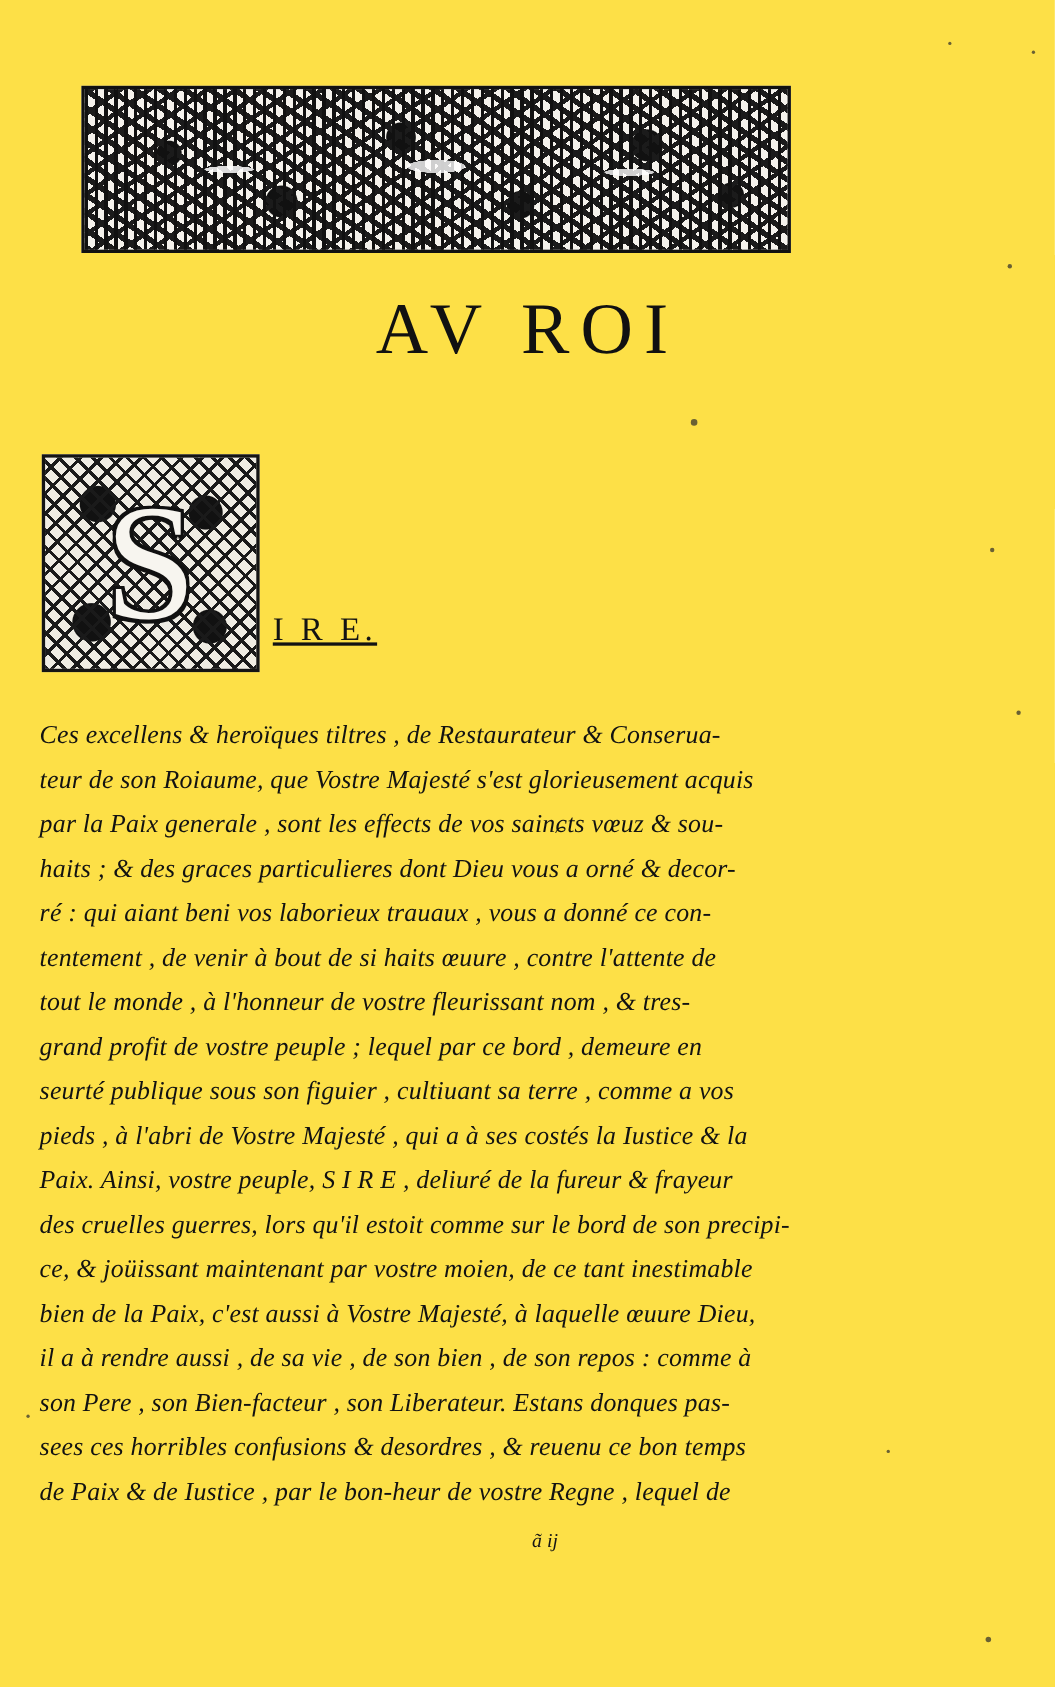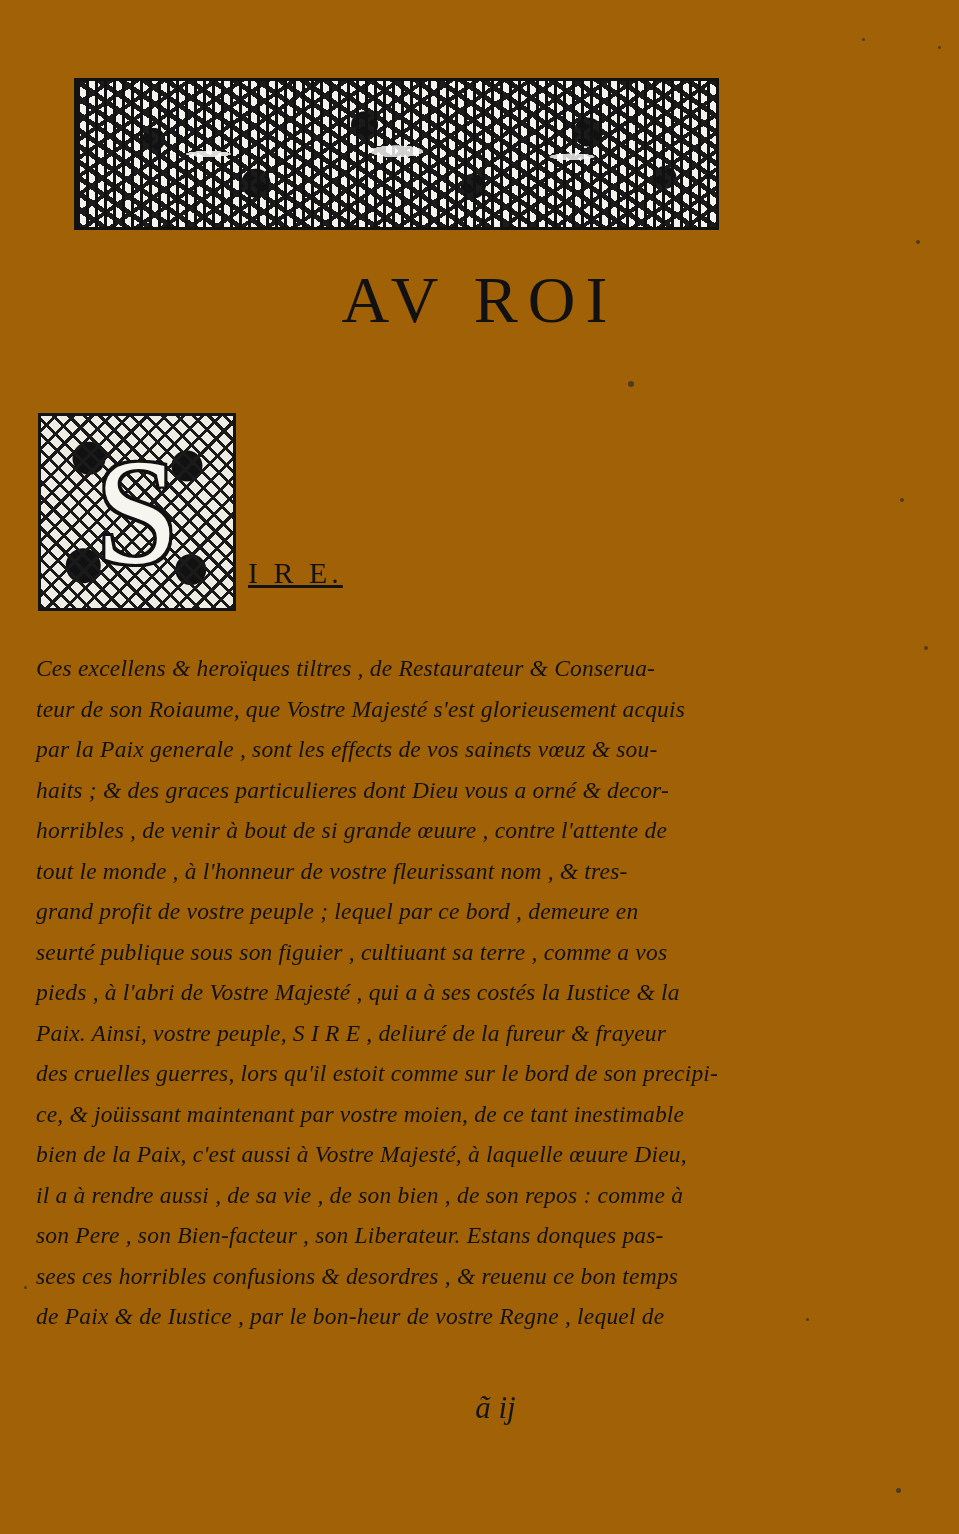--- a/index.html
+++ b/index.html
@@ -12,21 +12,21 @@
     height: 1534px;
     position: relative;
     font-family: "Liberation Serif", serif;
     color: #1a1a18;
     overflow: hidden;
   }
 
   .page {
     position: absolute;
     inset: 0;
-    background: #a16207;
+    background: #fde047;
   }
 
   
   .headpiece {
     position: absolute;
     left: 74px;
     top: 78px;
     width: 645px;
     height: 152px;
     border: 3px solid #111;
@@ -133,21 +133,21 @@
   }
 
   .signature {
     position: absolute;
     left: 0;
     right: 0;
     top: 1390px;
     text-align: center;
     font-family: "Liberation Serif", serif;
     font-style: italic;
-    font-size: 31px;
+    font-size: 18px;
     color: #151515;
     padding-left: 32px;
   }
 
   
   .speck {
     position: absolute;
     background: #2b2b2b;
     border-radius: 50%;
     opacity: .7;
@@ -166,21 +166,22 @@
     <span class="glyph">S</span>
   </div>
 
   <div class="sire">I R E.</div>
 
   <div class="body-text">
     <span class="ln">Ces excellens &amp; heroïques tiltres , de Restaurateur &amp; Conserua-</span>
     <span class="ln">teur de son Roiaume, que Vostre Majesté s'est glorieusement acquis</span>
     <span class="ln">par la Paix generale ,  sont les effects de vos sainɕts vœuz &amp; sou-</span>
     <span class="ln">haits ;  &amp; des graces particulieres dont Dieu vous a orné &amp; decor-</span>
-    <span class="ln">horribles , de venir à bout de si grande œuure ,  contre l'attente de</span>
+    <span class="ln">ré : qui aiant beni vos laborieux trauaux ,  vous a donné ce con-</span>
+    <span class="ln">tentement , de venir à bout de si haits œuure ,  contre l'attente de</span>
     <span class="ln">tout le monde ,  à l'honneur de vostre fleurissant nom ,  &amp; tres-</span>
     <span class="ln">grand profit de vostre peuple ;  lequel par ce bord ,  demeure en</span>
     <span class="ln">seurté publique sous son figuier ,  cultiuant sa terre ,  comme a vos</span>
     <span class="ln">pieds , à l'abri de Vostre Majesté ,  qui a à ses costés la Iustice &amp; la</span>
     <span class="ln">Paix. Ainsi, vostre peuple, S I R E , deliuré de la fureur &amp; frayeur</span>
     <span class="ln">des cruelles guerres, lors qu'il estoit comme sur le bord de son precipi-</span>
     <span class="ln">ce, &amp; joüissant maintenant par vostre moien, de ce tant inestimable</span>
     <span class="ln">bien de la Paix, c'est aussi à Vostre Majesté, à laquelle œuure Dieu,</span>
     <span class="ln">il a à rendre aussi ,  de sa vie , de son bien ,  de son repos :  comme à</span>
     <span class="ln">son Pere ,  son Bien-facteur ,  son Liberateur.  Estans donques pas-</span>

